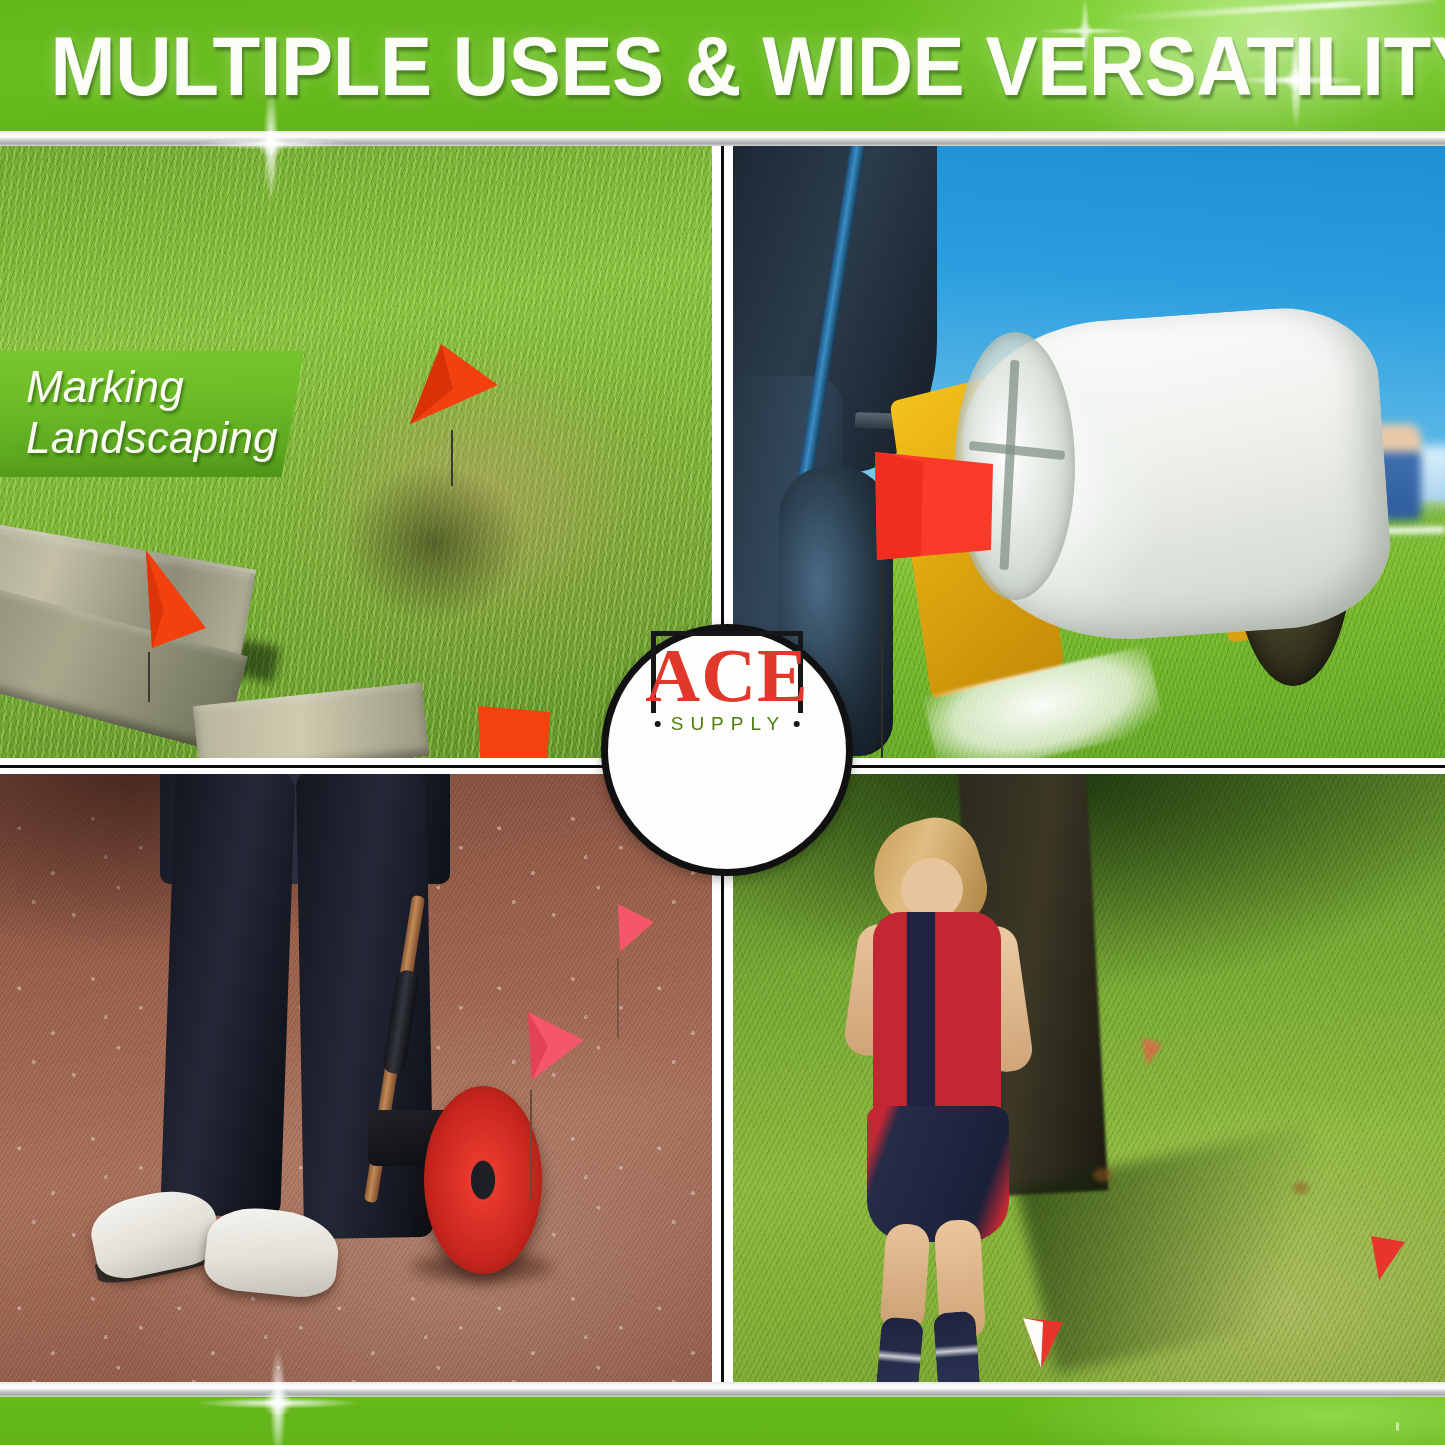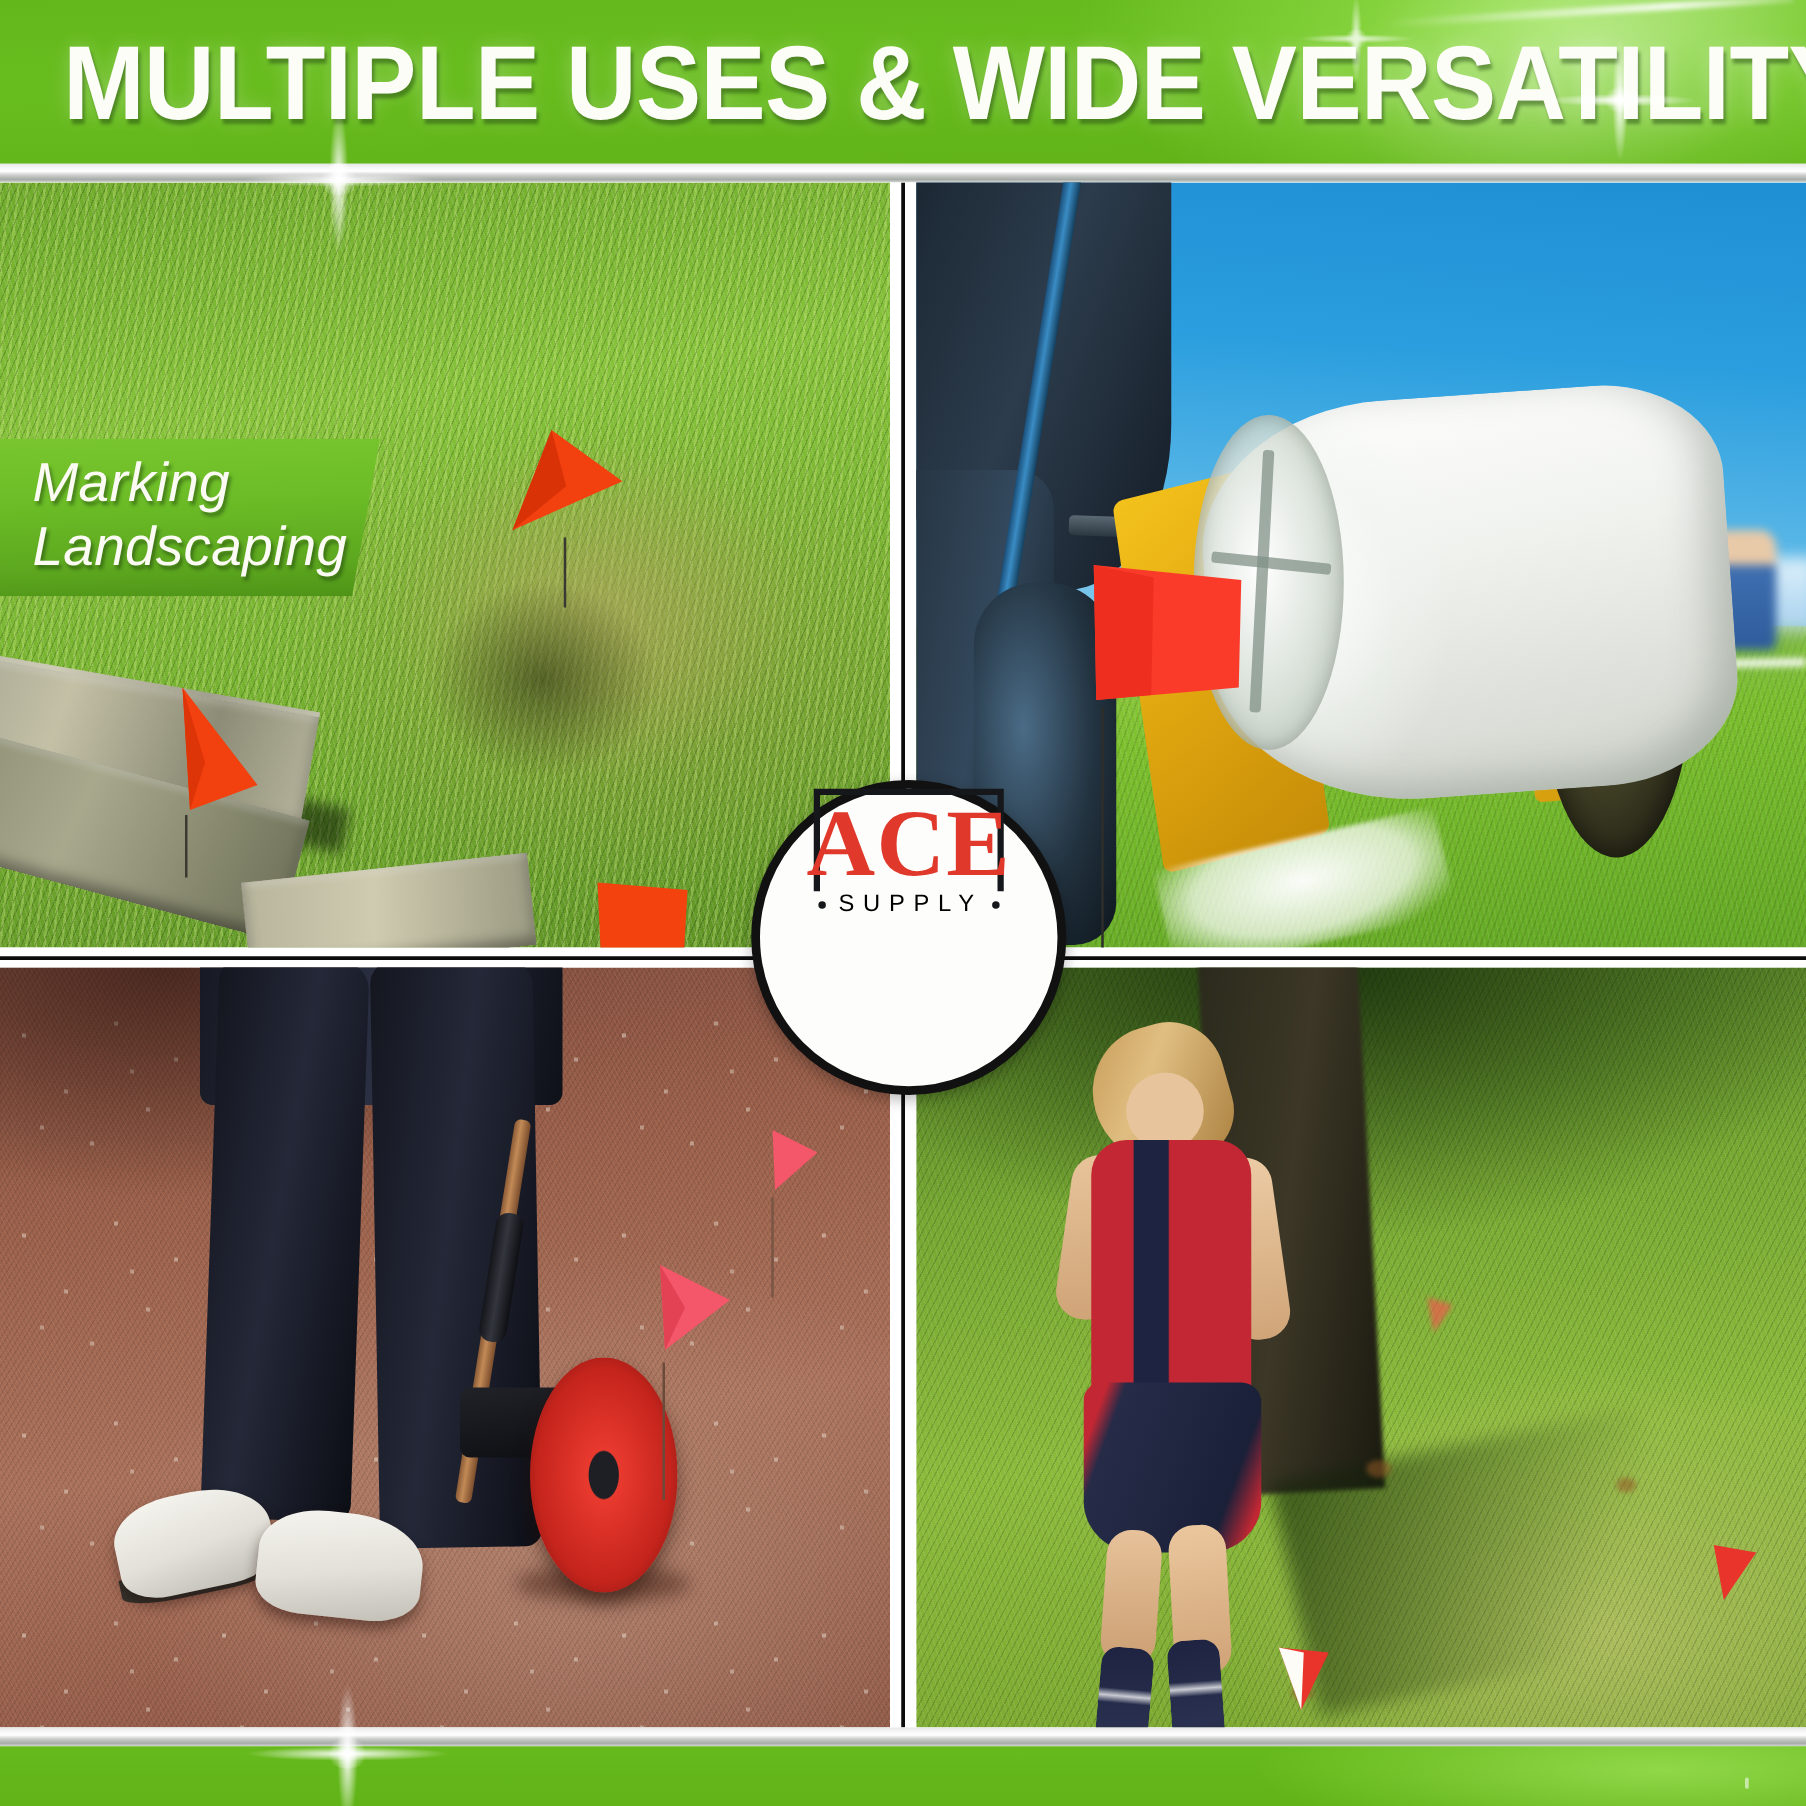--- a/index.html
+++ b/index.html
@@ -483,21 +483,21 @@
   }
   #logo-supply-wrap .sdot {
     width: 6px; height: 6px; border-radius: 50%; background: #15171a;
     flex: 0 0 auto;
   }
   #logo-supply {
     font-family: "Liberation Sans", sans-serif;
     font-size: 19px;
     font-weight: normal;
     letter-spacing: 7px;
-    color: #000000;
+    color: #4d7c0f;
     padding-left: 3px;
   }
 
   
   .sparkle {
     position: absolute; pointer-events: none; z-index: 60;
   }
   .sparkle::before, .sparkle::after {
     content: ""; position: absolute; left: 50%; top: 50%;
     background: radial-gradient(ellipse at center, rgba(255,255,255,0.95) 0%, rgba(255,255,255,0) 72%);

